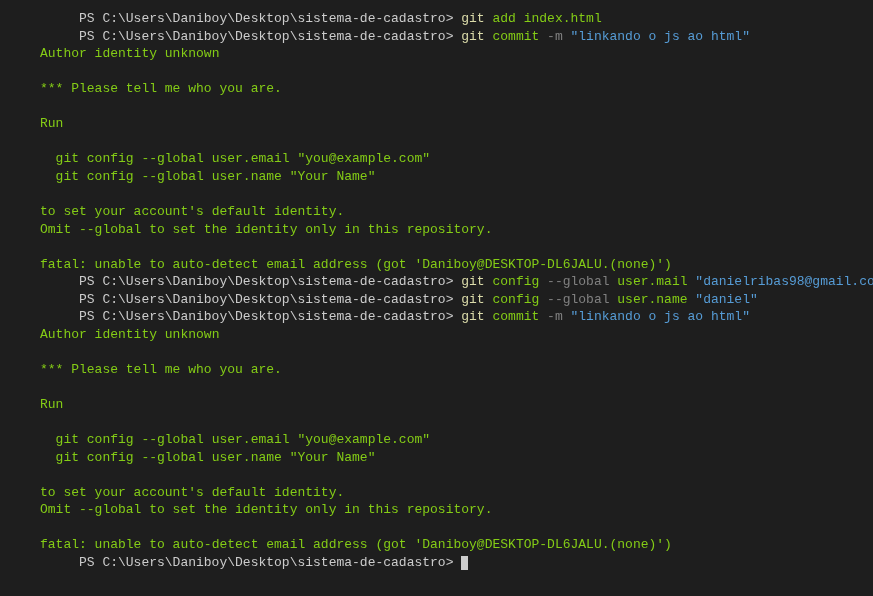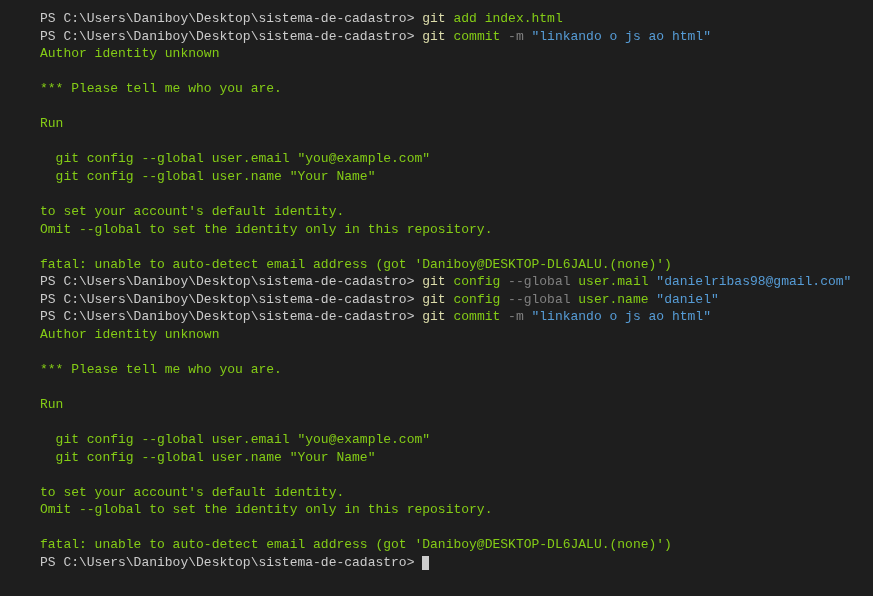--- a/index.html
+++ b/index.html
@@ -20,20 +20,21 @@
     }
     .terminal {
       padding: 0 40px;
       white-space: pre;
     }
     .line {
       display: block;
     }
     .prompt {
       color: #cccccc;
+      margin-left: 39px;
     }
     .cmd-yellow {
       color: #dcdcaa;
     }
     .cmd-gray {
       color: #808080;
     }
     .cmd-cyan {
       color: #569cd6;
     }

